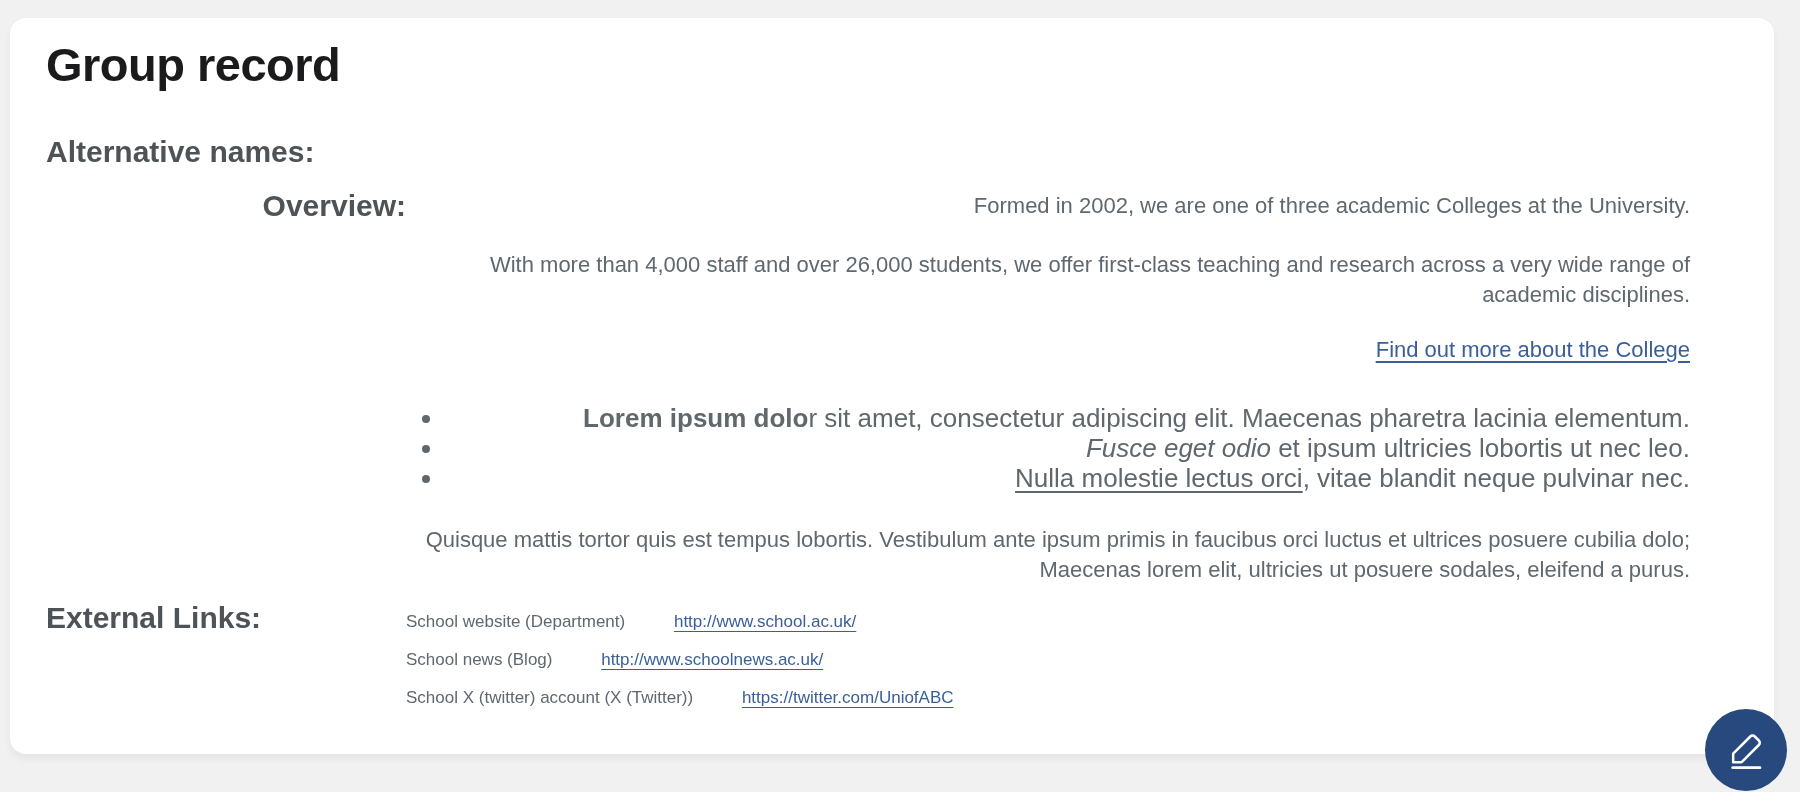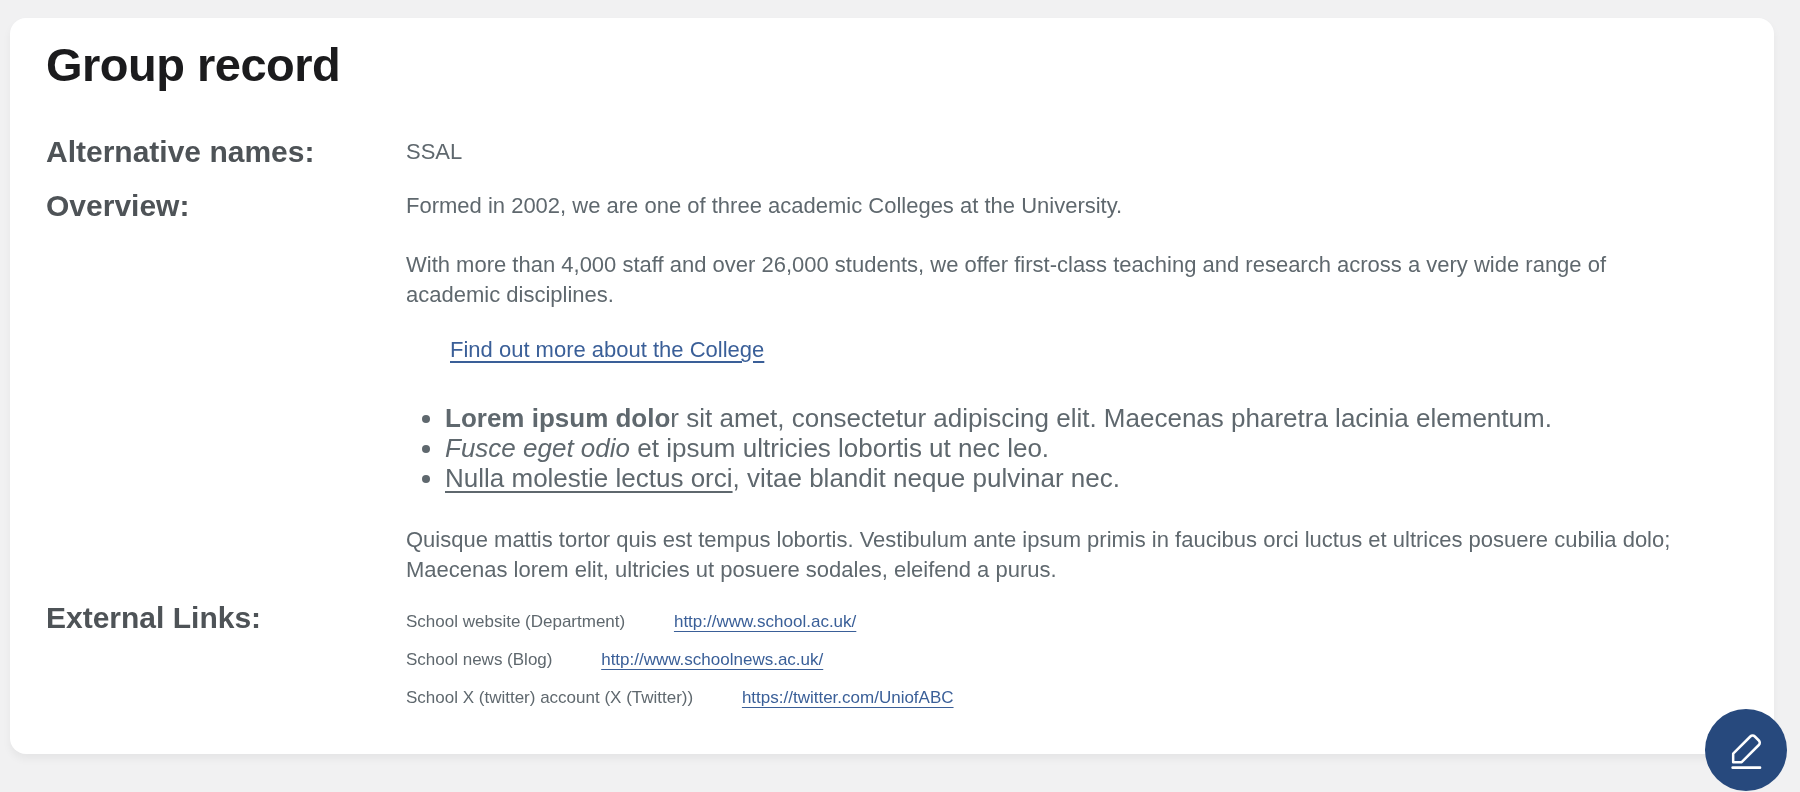--- a/index.html
+++ b/index.html
@@ -30,21 +30,21 @@
     font-weight: 700;
     color: #1b1b1d;
     letter-spacing: -0.5px;
   }
   .row {
     display: flex;
     padding: 0 84px 0 36px;
     align-items: flex-start;
   }
   .row-alt { margin-top: 51px; }
-  .row-overview { margin-top: 24px; }
+  .row-overview { margin-top: 24px; text-align: right; }
   .row-links { margin-top: 18px; }
   .field-label {
     width: 360px;
     flex: none;
     font-size: 30px;
     line-height: 30px;
     font-weight: 700;
     color: #4e5357;
   }
   .field-value {
@@ -103,21 +103,20 @@
 </style>
 </head>
 <body>
 
 <div class="card">
 
   <h1 class="page-title">Group record</h1>
 
   <div class="row row-alt">
     <div class="field-label">Alternative names:</div>
-    <div class="field-value">SSAL</div>
   </div>
 
   <div class="row row-overview">
     <div class="field-label">Overview:</div>
     <div class="field-value">
       <p>Formed in 2002, we are one of three academic Colleges at the University.</p>
       <p class="p-gap-1">With more than 4,000 staff and over 26,000 students, we offer first-class teaching and research across a very wide range of academic disciplines.</p>
       <p class="p-gap-link"><a class="link">Find out more about the College</a></p>
       <ul class="bullet-list">
         <li><span class="seg-bold">Lorem ipsum dolo</span><span>r sit amet, consectetur adipiscing elit. Maecenas pharetra lacinia elementum.</span></li>

